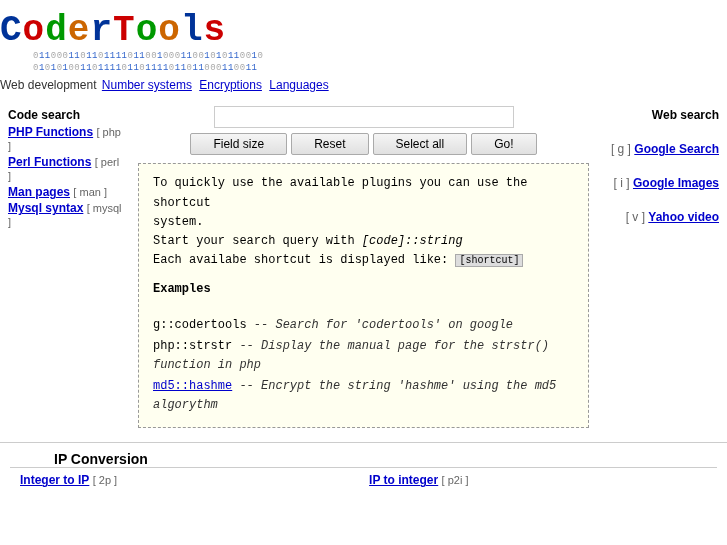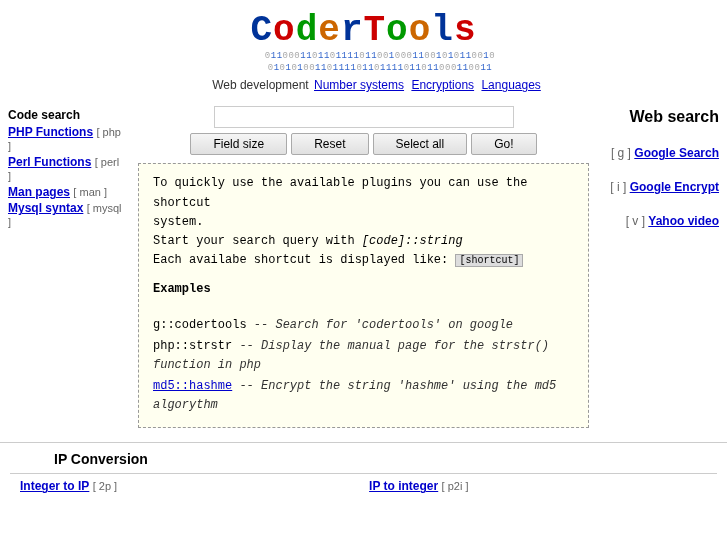--- a/index.html
+++ b/index.html
@@ -5,21 +5,21 @@
     * { margin: 0; padding: 0; box-sizing: border-box; }
     body {
       font-family: Arial, sans-serif;
       font-size: 13px;
       background: #fff;
       color: #000;
     }
 
     
     #header {
-      text-align: center;
+      text-align: left;
       padding: 10px 0 4px 0;
     }
     #logo {
       font-size: 36px;
       letter-spacing: 1px;
       font-family: 'Courier New', monospace;
       font-weight: bold;
     }
     .logo-c { color: #003399; }
     .logo-o { color: #cc0000; }
@@ -37,21 +37,20 @@
       font-size: 9px;
       color: #666;
       line-height: 1.3;
       letter-spacing: 0.5px;
     }
 
     #nav-links {
       margin-top: 4px;
       font-size: 12px;
       color: #333;
-      padding-left: 28px;
     }
     #nav-links a {
       color: #0000cc;
       text-decoration: underline;
       margin: 0 2px;
     }
 
     
     #main-layout {
       display: flex;
@@ -159,21 +158,21 @@
 
     
     #right-sidebar {
       width: 130px;
       min-width: 130px;
       padding: 6px 8px;
       text-align: right;
     }
     #right-sidebar .section-title {
       font-weight: bold;
-      font-size: 16px;
+      font-size: 12px;
       margin-bottom: 3px;
     }
     #right-sidebar .ws-item {
       display: block;
       margin-bottom: 3px;
       font-size: 12px;
       margin-top: 20px;
     }
     #right-sidebar .ws-key {
       color: #666;
@@ -186,21 +185,20 @@
 
     
     #ip-section {
       border-top: 1px solid #ccc;
       padding: 8px 10px;
       margin-top: 4px;
     }
     #ip-section .section-title {
       font-size: 14px;
       font-weight: bold;
-      margin-bottom: 6px;
       padding-left: 44px;
     }
     #ip-table {
       width: 100%;
       border-top: 1px solid #ccc;
     }
     #ip-table td {
       padding: 3px 8px;
       font-size: 12px;
       vertical-align: top;
@@ -305,21 +303,21 @@
   </div>
 
   <div id="right-sidebar">
     <div class="section-title">Web search</div>
     <div class="ws-item">
       <span class="ws-key">[ g ]</span>
       <a href="#">Google Search</a>
     </div>
     <div class="ws-item">
       <span class="ws-key">[ i ]</span>
-      <a href="#">Google Encrypt</a>
+      <a href="#">Google Images</a>
     </div>
     <div class="ws-item">
       <span class="ws-key">[ v ]</span>
       <a href="#">Yahoo video</a>
     </div>
   </div>
 
 </div>
 
 <div id="ip-section">

